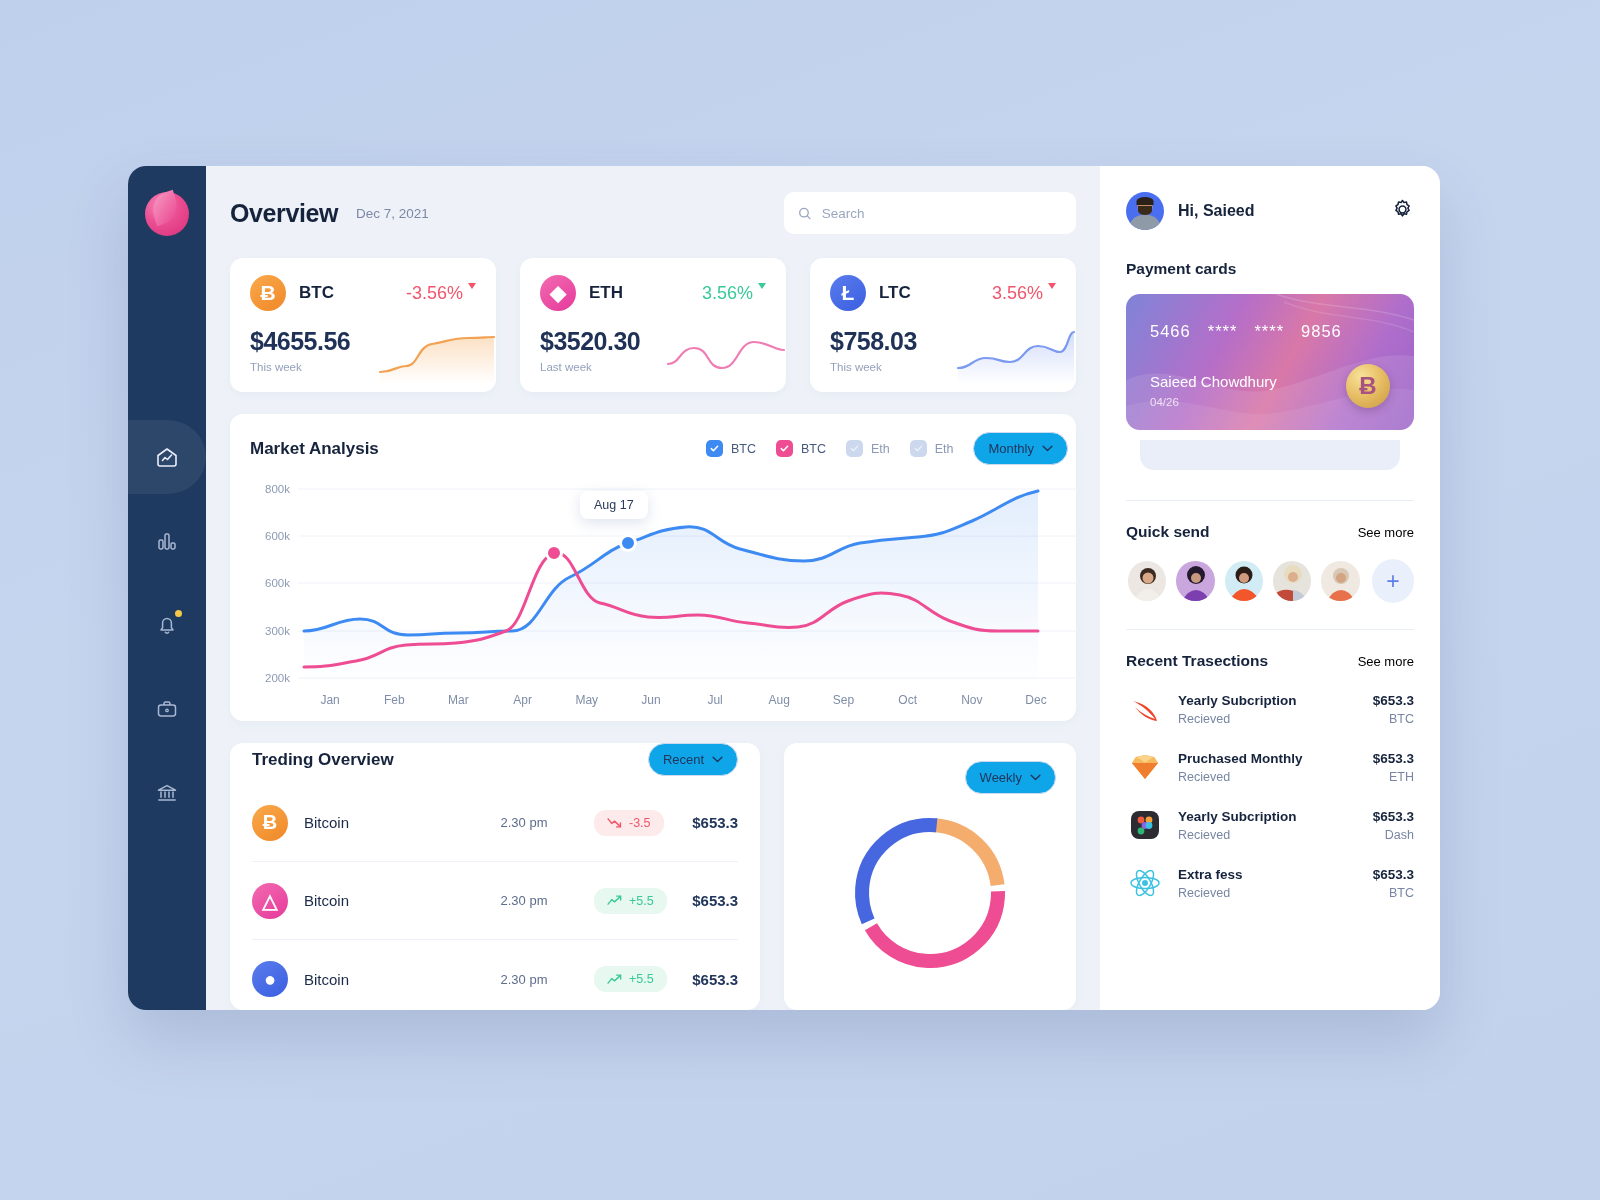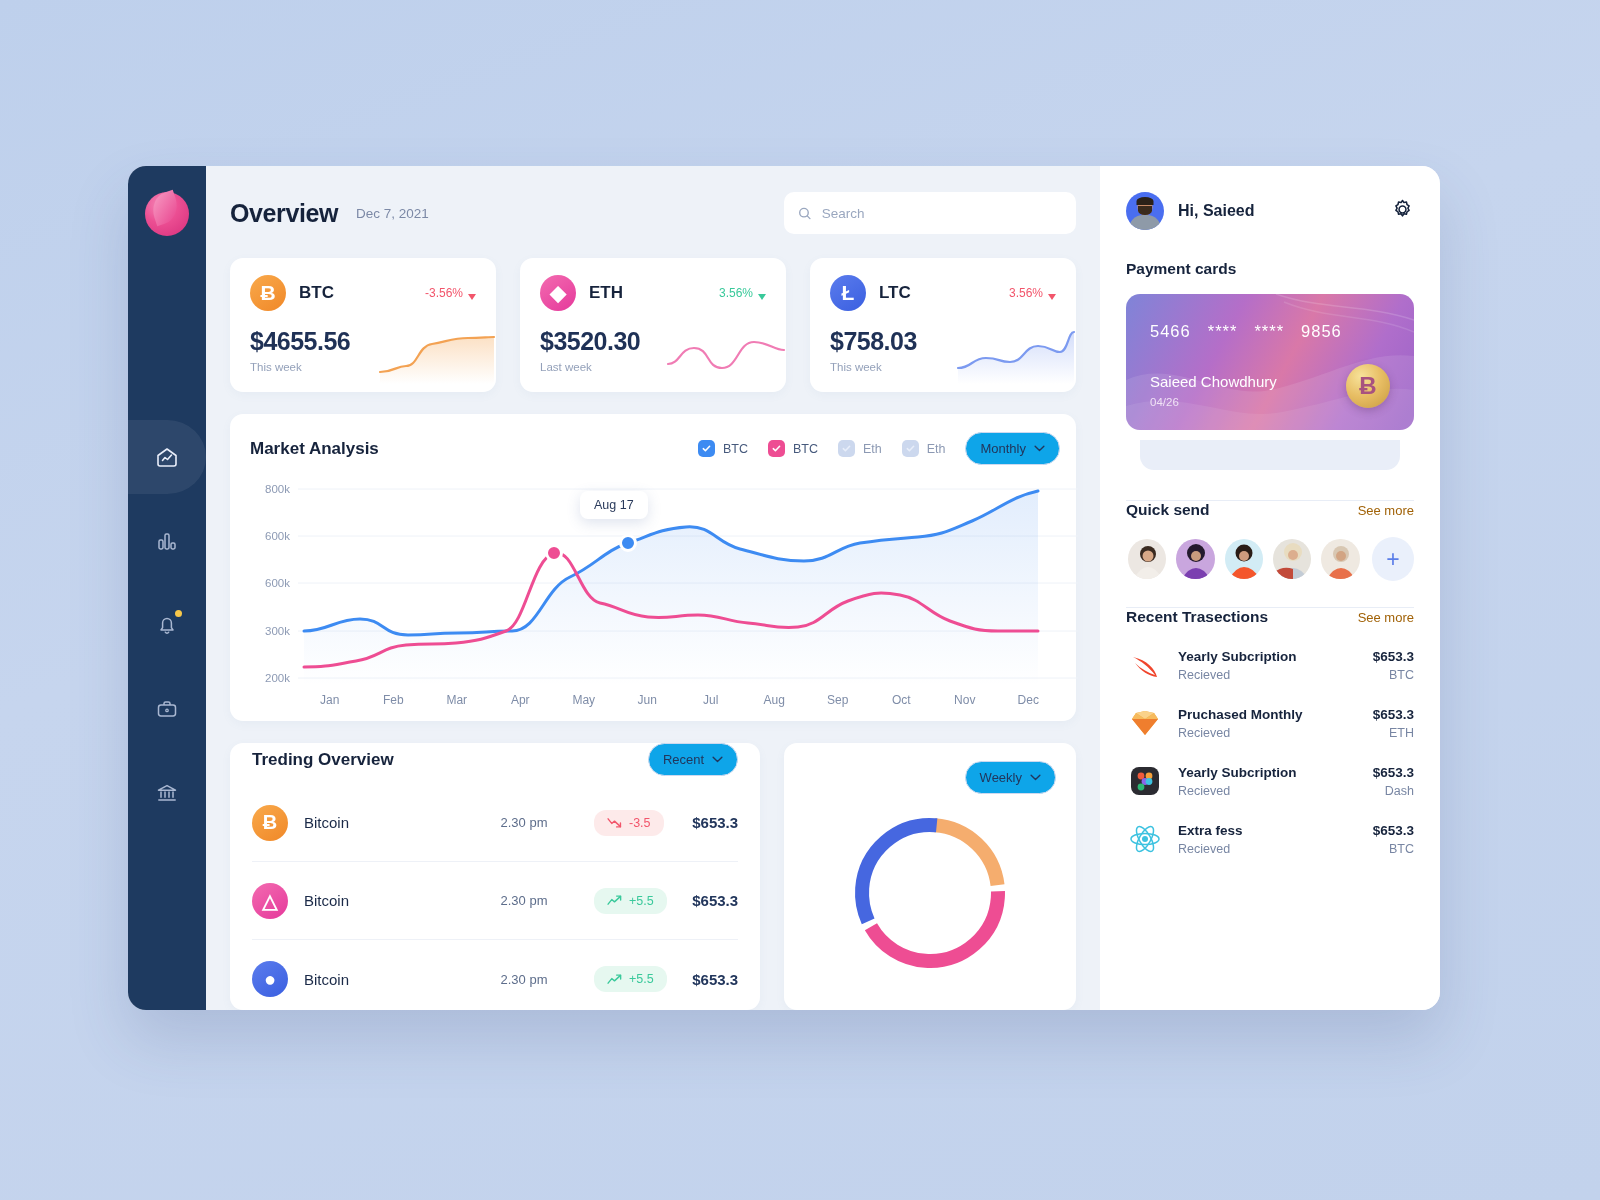--- a/index.html
+++ b/index.html
@@ -136,22 +136,22 @@
   }
   .coin-icon.btc { background: linear-gradient(145deg,#f9a94b,#f08828); }
   .coin-icon.eth { background: linear-gradient(145deg,#f36bb0,#e5399b); }
   .coin-icon.ltc { background: linear-gradient(145deg,#5b7ced,#3a5fe0); }
   .coin-name {
     margin-left: 13px;
     font-size: 17px; font-weight: bold; color: #16233c;
   }
   .coin-change {
     margin-left: auto;
-    font-size: 12px; font-weight: 500;
-    display: flex; align-items: flex-end; gap: 5px;
+    font-size: 18px; font-weight: 500;
+    display: flex; align-items: flex-start; gap: 5px;
   }
   .coin-change.down { color: #f2556b; }
   .coin-change.up   { color: #39c99a; }
   .coin-change.down-red { color: #f2556b; }
   .caret-dn {
     width: 0; height: 0;
     border-left: 4.5px solid transparent;
     border-right: 4.5px solid transparent;
     border-top: 6px solid currentColor;
   }
@@ -167,21 +167,21 @@
   .coin-spark {
     position: absolute; right: 0; bottom: 8px;
     width: 120px; height: 60px;
   }
 
   
   .panel {
     background: #fff; border-radius: 13px;
     box-shadow: 0 3px 10px rgba(110,130,170,0.06);
   }
-  #market { padding: 18px 16px 10px 20px; margin-bottom: 22px; }
+  #market { padding: 18px 8px 10px 20px; margin-bottom: 22px; }
   .panel-head { display: flex; align-items: center; }
   .panel-title {
     font-size: 17px; font-weight: bold; color: #16233c;
   }
   .legend { margin-left: auto; display: flex; align-items: center; gap: 20px; }
   .legend-item { display: flex; align-items: center; gap: 8px; cursor: pointer; }
   .cb {
     width: 17px; height: 17px; border-radius: 5px;
     display: flex; align-items: center; justify-content: center;
   }
@@ -357,24 +357,25 @@
     position: absolute; right: 24px; bottom: 22px;
     width: 44px; height: 44px; border-radius: 50%;
     background: radial-gradient(circle at 34% 28%, #f7e29a 0%, #e7bd63 48%, #c79a3f 100%);
     display: flex; align-items: center; justify-content: center;
     color: #a8527f; font-size: 24px; font-weight: bold;
     box-shadow: 0 3px 8px rgba(80,40,90,0.3);
   }
   .divider { height: 1px; background: #e8edf6; margin: 26px 0 0 0; }
   .row-head {
     display: flex; align-items: baseline;
+    margin-top: 22px;
   }
   .see-more {
     margin-left: auto;
-    font-size: 13px; color: #a16207; cursor: pointer;
+    font-size: 13px; color: #000000; cursor: pointer;
   }
   .qs-list { display: flex; gap: 6px; margin-top: 18px; align-items: center; }
   .qs-av {
     width: 44px; height: 44px; border-radius: 50%;
     overflow: hidden; cursor: pointer;
     position: relative;
     border: 2px solid #fff;
   }
   .qs-add {
     width: 44px; height: 44px; border-radius: 50%;

